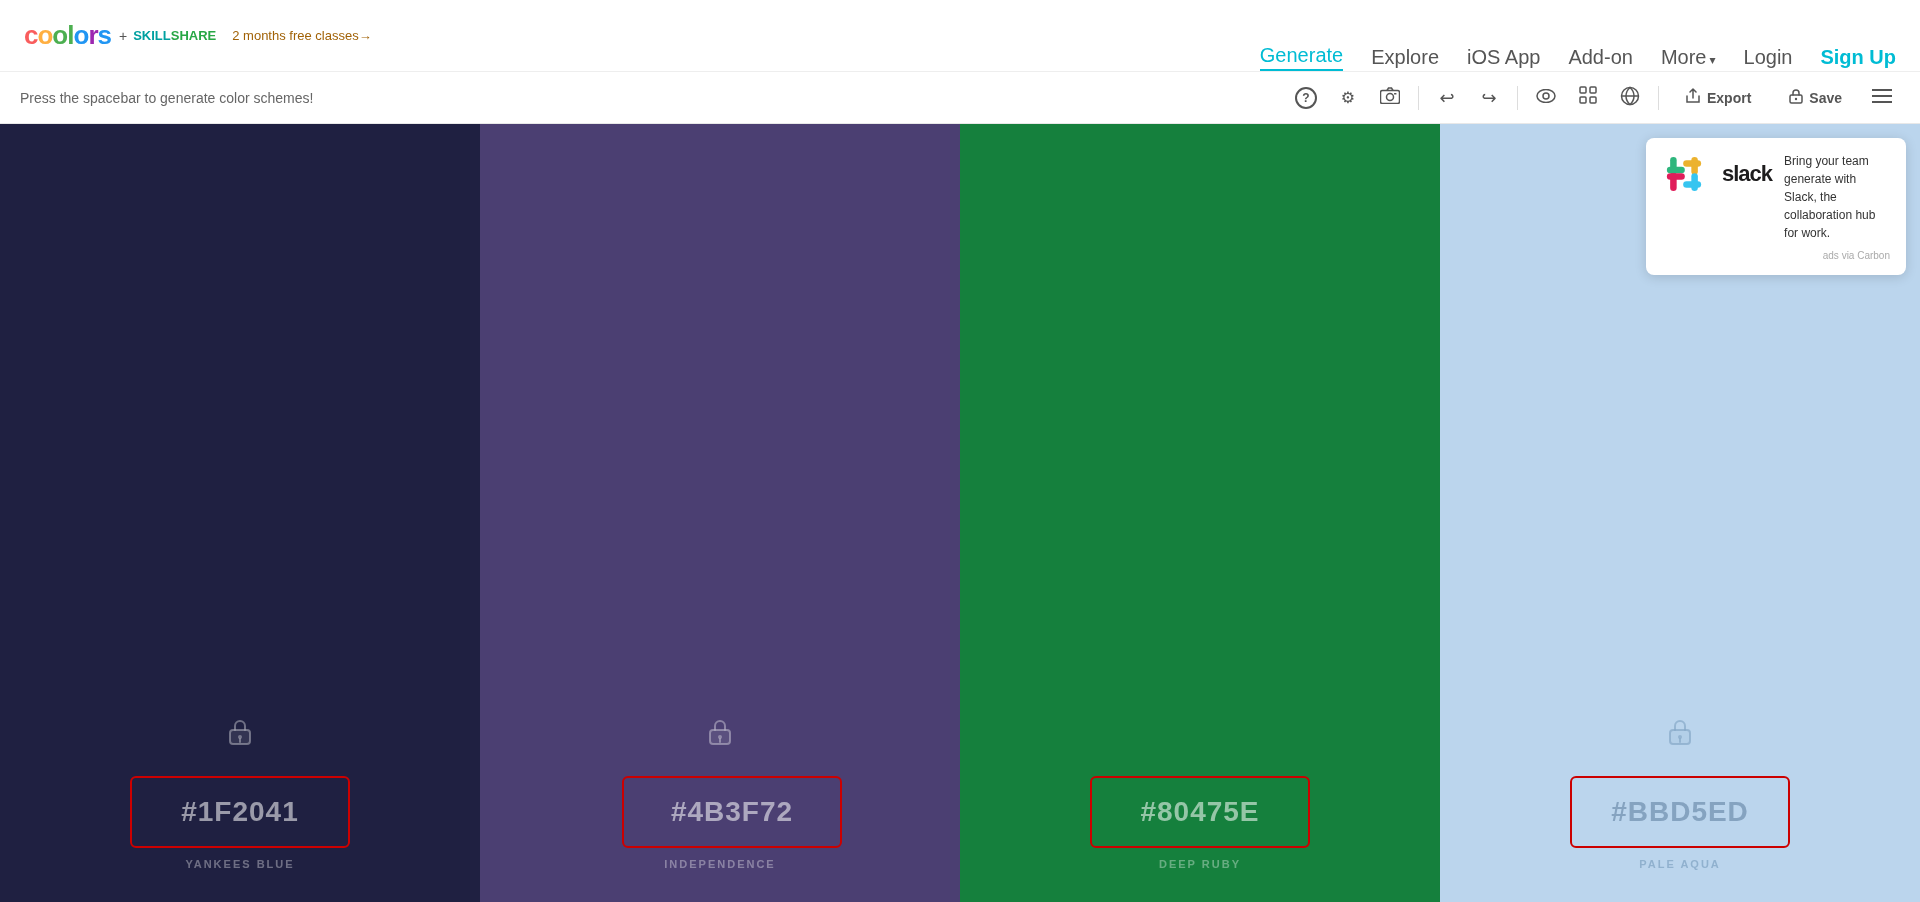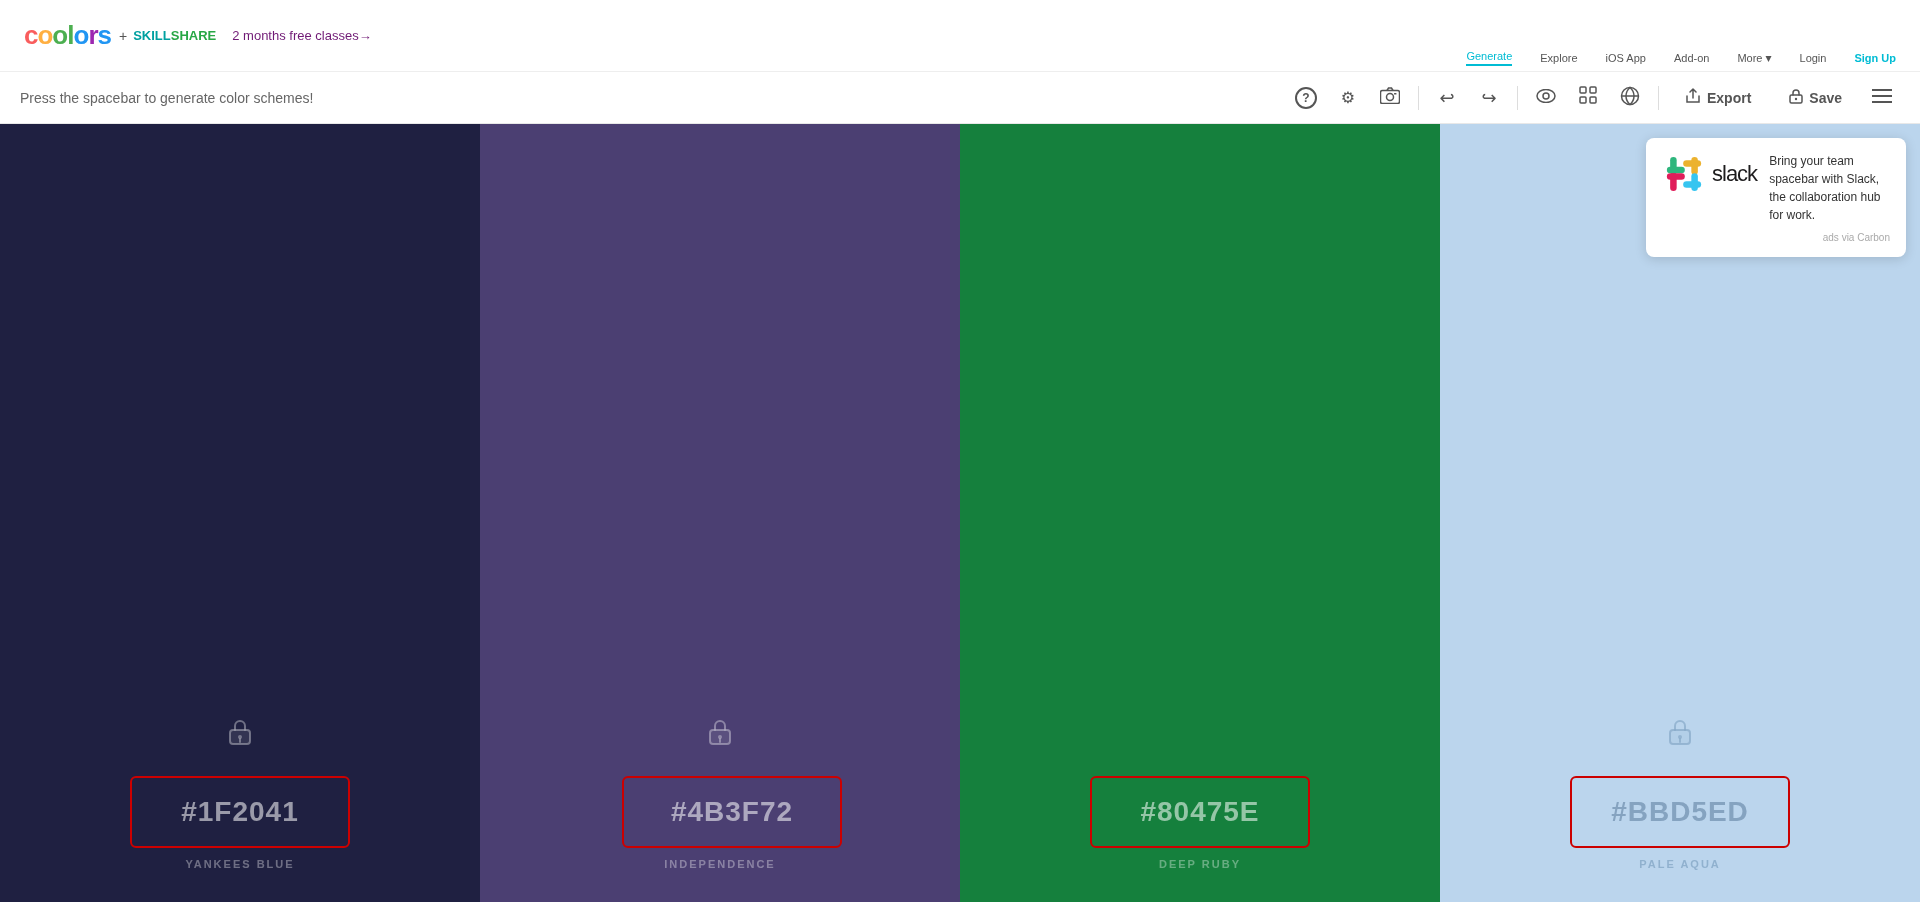--- a/index.html
+++ b/index.html
@@ -36,33 +36,33 @@
     #plus-skillshare {
       display: flex;
       align-items: center;
       gap: 6px;
       font-size: 13px;
       color: #555;
     }
     .skillshare-text { color: #00a0a0; font-weight: 700; }
     #free-classes {
       font-size: 13px;
-      color: #701a75;
+      color: #a16207;
       display: flex;
       align-items: center;
     }
 
     #nav-right {
       margin-left: auto;
       display: flex;
       align-items: center;
       gap: 28px;
     }
     .nav-link {
-      font-size: 11px;
+      font-size: 20px;
       color: #555;
       cursor: pointer;
       text-decoration: none;
       font-weight: 500;
       margin-top: 44px;
     }
     .nav-link.active {
       color: #00bcd4;
       border-bottom: 2px solid #00bcd4;
       padding-bottom: 2px;
@@ -418,20 +418,20 @@
 
           <rect x="36" y="6" width="8" height="22" rx="4" fill="#ECB22E"></rect>
           <rect x="26" y="10" width="22" height="8" rx="4" fill="#ECB22E"></rect>
 
           <rect x="10" y="26" width="8" height="22" rx="4" fill="#E01E5A"></rect>
           <rect x="6" y="26" width="22" height="8" rx="4" fill="#E01E5A"></rect>
 
           <rect x="36" y="26" width="8" height="22" rx="4" fill="#36C5F0"></rect>
           <rect x="26" y="36" width="22" height="8" rx="4" fill="#36C5F0"></rect>
         </svg>
-        <span style="font-size:22px;font-weight:400;color:#1d1c1d;margin-left:6px;letter-spacing:-1px;font-family:'Helvetica Neue',Arial,sans-serif;">slack</span>
+        <span style="font-size:22px;font-weight:700;color:#1d1c1d;margin-left:16px;letter-spacing:-1px;font-family:'Helvetica Neue',Arial,sans-serif;">slack</span>
       </div>
-      <div id="ad-text">Bring your team spacebar with Slack, the collaboration hub for work.</div>
+      <div id="ad-text">Bring your team generate with Slack, the collaboration hub for work.</div>
     </div>
     <div id="ad-footer">ads via Carbon</div>
   </div>
 
 </div>
 
 </body></html>

